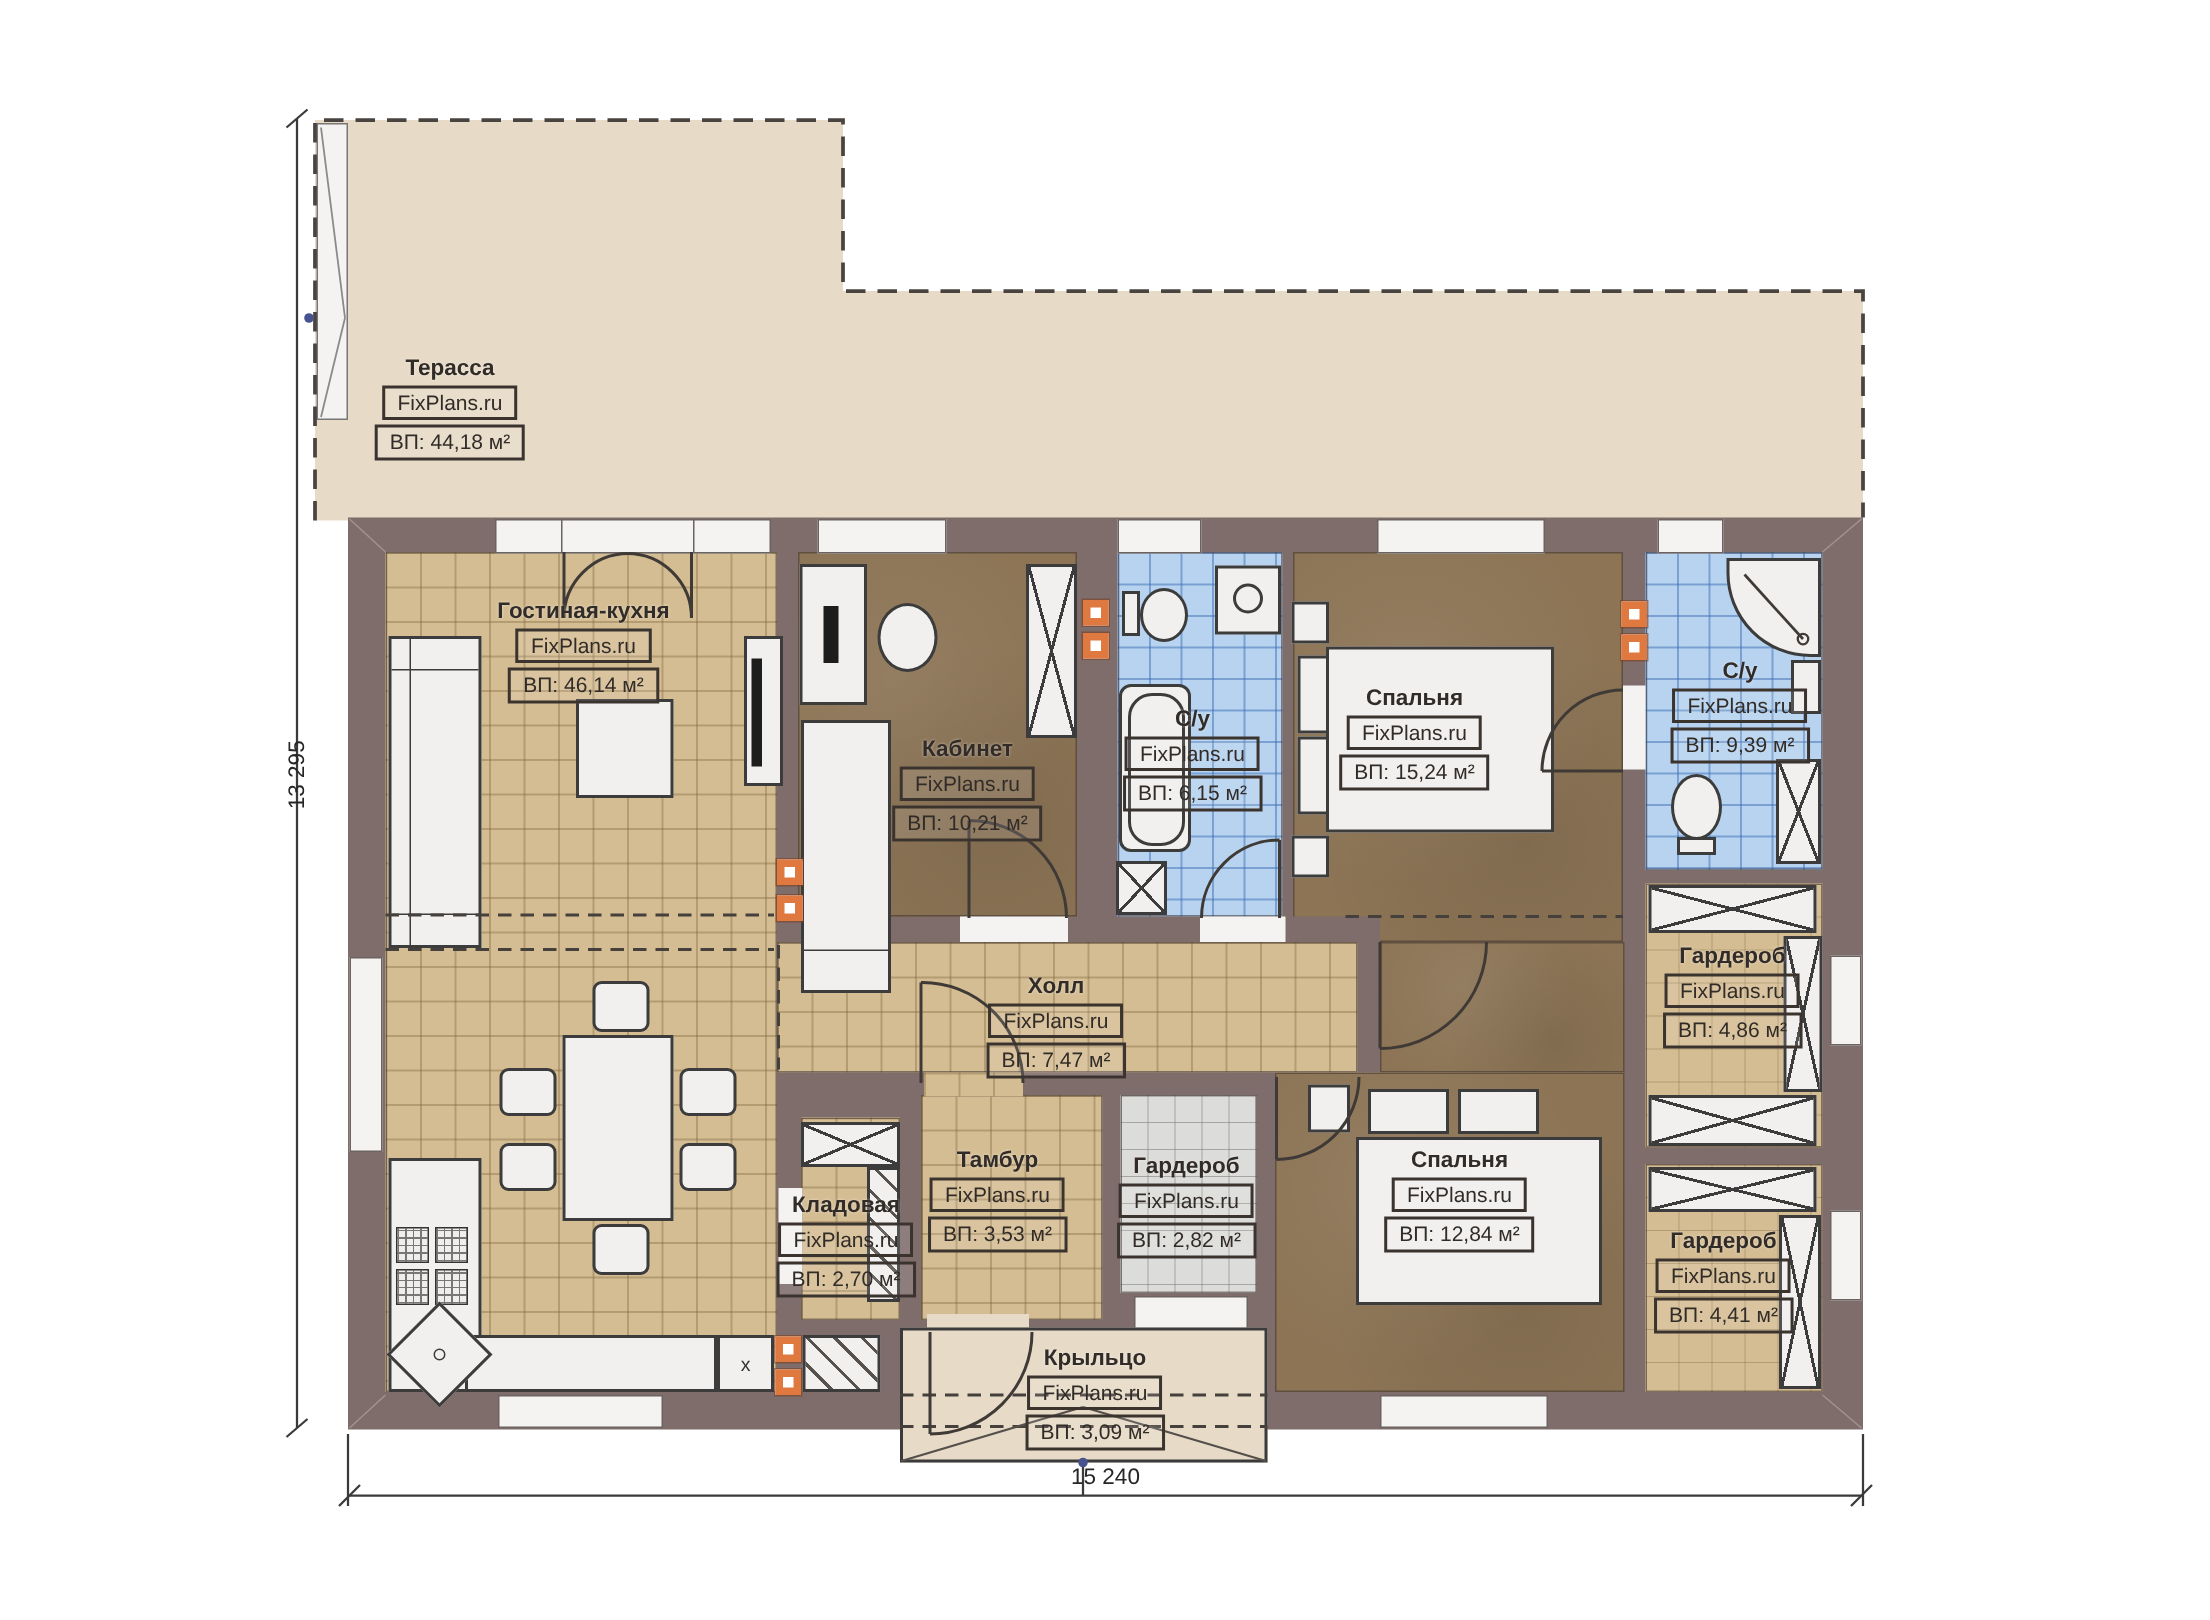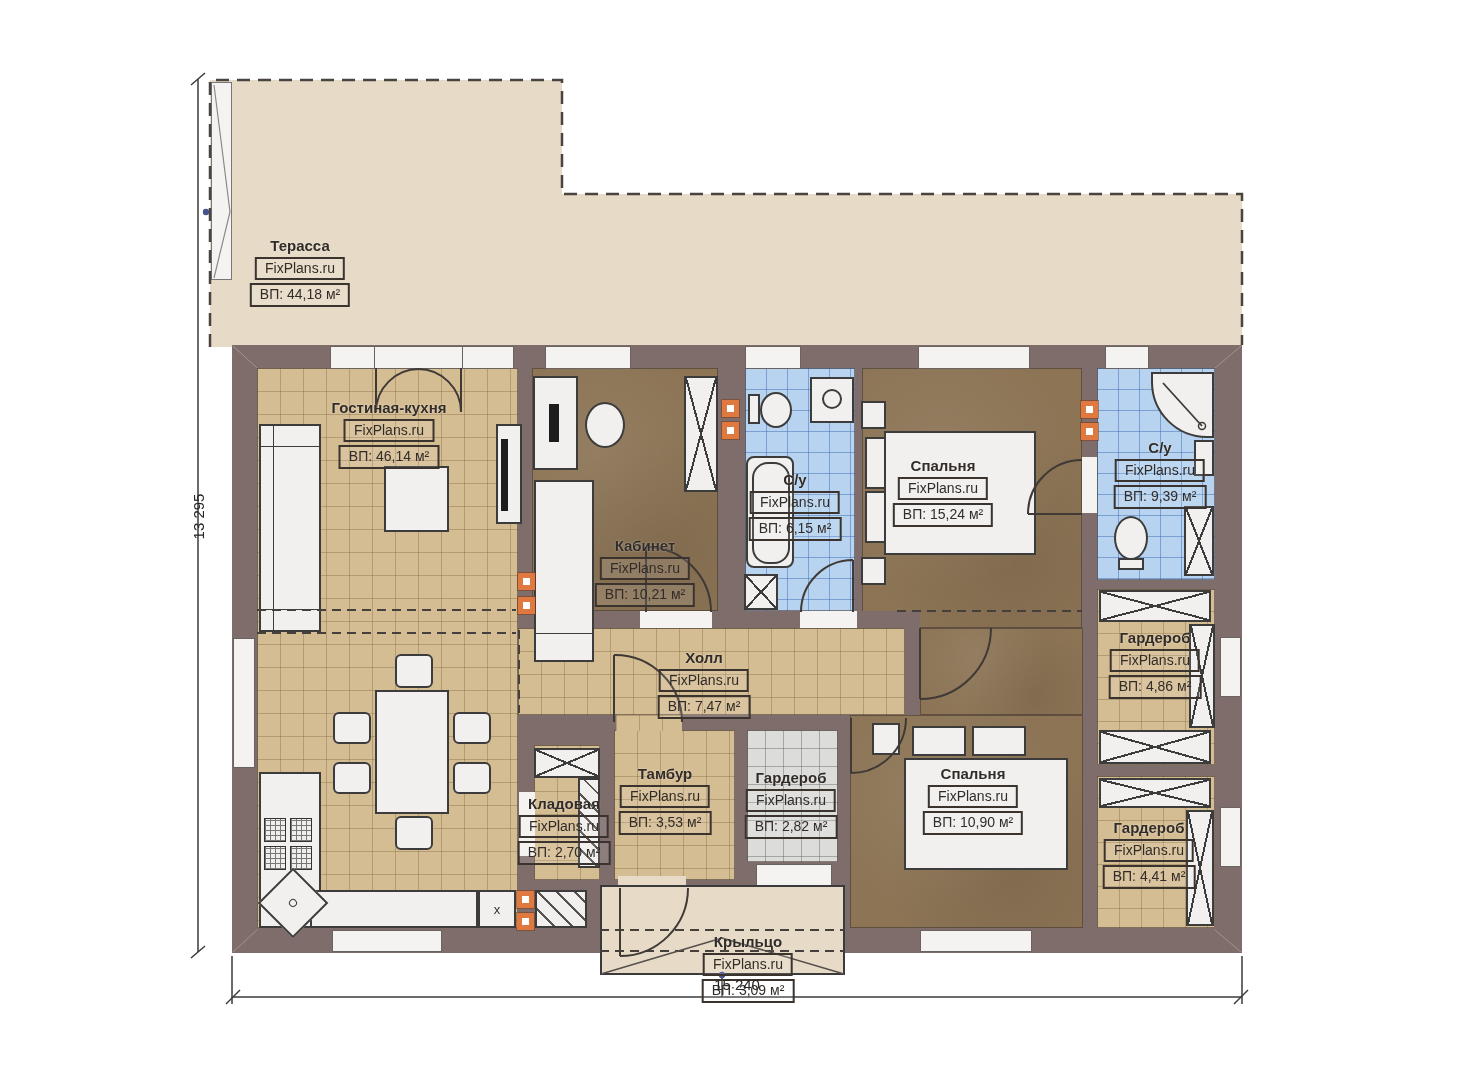--- a/index.html
+++ b/index.html
@@ -242,21 +242,21 @@
   <div class="rlabel" style="left:300px;top:238px;">
     <div class="rname">Терасса</div>
     <div class="rbox">FixPlans.ru</div>
     <div class="rbox">ВП: 44,18 м²</div>
   </div>
   <div class="rlabel" style="left:389px;top:400px;">
     <div class="rname">Гостиная-кухня</div>
     <div class="rbox">FixPlans.ru</div>
     <div class="rbox">ВП: 46,14 м²</div>
   </div>
-  <div class="rlabel" style="left:645px;top:492px;margin-top:46px;">
+  <div class="rlabel" style="left:645px;top:492px;">
     <div class="rname">Кабинет</div>
     <div class="rbox">FixPlans.ru</div>
     <div class="rbox">ВП: 10,21 м²</div>
   </div>
   <div class="rlabel" style="left:795px;top:472px;">
     <div class="rname">С/у</div>
     <div class="rbox">FixPlans.ru</div>
     <div class="rbox">ВП: 6,15 м²</div>
   </div>
   <div class="rlabel" style="left:943px;top:458px;">
@@ -285,33 +285,33 @@
     <div class="rbox">ВП: 3,53 м²</div>
   </div>
   <div class="rlabel" style="left:791px;top:770px;">
     <div class="rname">Гардероб</div>
     <div class="rbox">FixPlans.ru</div>
     <div class="rbox">ВП: 2,82 м²</div>
   </div>
   <div class="rlabel" style="left:973px;top:766px;">
     <div class="rname">Спальня</div>
     <div class="rbox">FixPlans.ru</div>
-    <div class="rbox">ВП: 10,90 м²</div>
+    <div class="rbox">ВП: 12,84 м²</div>
   </div>
   <div class="rlabel" style="left:564px;top:796px;">
     <div class="rname">Кладовая</div>
     <div class="rbox">FixPlans.ru</div>
     <div class="rbox">ВП: 2,70 м²</div>
   </div>
   <div class="rlabel" style="left:1149px;top:820px;">
     <div class="rname">Гардероб</div>
     <div class="rbox">FixPlans.ru</div>
     <div class="rbox">ВП: 4,41 м²</div>
   </div>
-  <div class="rlabel" style="left:748px;top:898px;margin-top:36px;">
+  <div class="rlabel" style="left:730px;top:898px;">
     <div class="rname">Крыльцо</div>
     <div class="rbox">FixPlans.ru</div>
     <div class="rbox">ВП: 3,09 м²</div>
   </div>
 
   <div class="dim" style="left:138px;top:508px;width:120px;transform:rotate(-90deg);">13 295</div>
   <div class="dim" style="left:697px;top:976px;width:80px;">15 240</div>
 
 </div>
 

